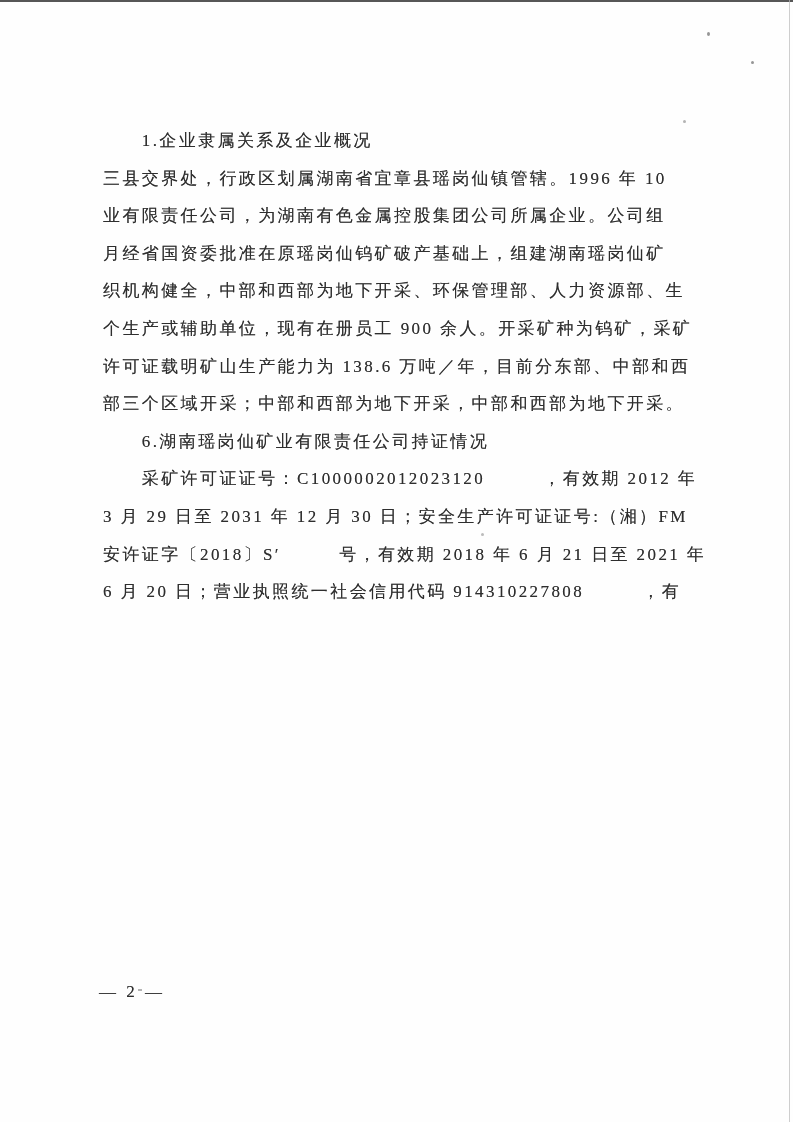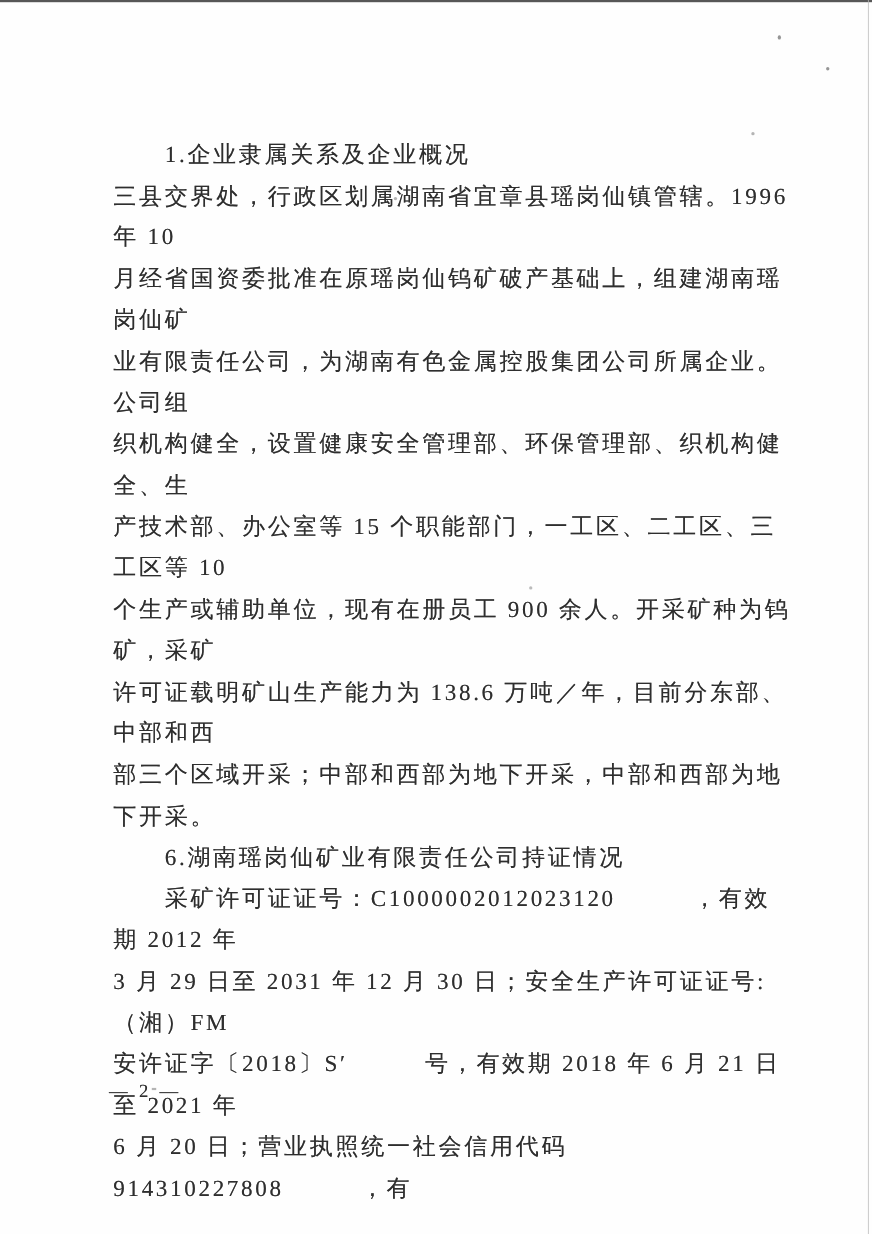--- a/index.html
+++ b/index.html
@@ -47,21 +47,21 @@
   .speck.s5 { left: 481px; top: 533px; width: 3px; height: 3px; opacity: 0.45; }
   .speck.s6 { left: 138px; top: 989px; width: 4px; height: 2px; opacity: 0.5; border-radius: 0; }
 
   .text-body {
     position: absolute;
     left: 103px;
     top: 122px;
     width: 618px;
   }
   .line {
-    font-size: 21px;
+    font-size: 17px;
     line-height: 37.6px;
     letter-spacing: 2.4px;
     white-space: pre-wrap;
     
     text-shadow: 0 0 0.5px rgba(40,40,40,0.55);
   }
   .page-number {
     position: absolute;
     left: 99px;
     top: 982px;
@@ -80,24 +80,23 @@
   <div class="speck s1"></div>
   <div class="speck s2"></div>
   <div class="speck s3"></div>
   <div class="speck s4"></div>
   <div class="speck s5"></div>
   <div class="speck s6"></div>
 
   <div class="text-body">
       <div class="line">　　1.企业隶属关系及企业概况</div>
       <div class="line">三县交界处，行政区划属湖南省宜章县瑶岗仙镇管辖。1996 年 10</div>
+      <div class="line">业有限责任公司，为湖南有色金属控股集团公司所属企业。公司组</div>
       <div class="line">月经省国资委批准在原瑶岗仙钨矿破产基础上，组建湖南瑶岗仙矿</div>
-      <div class="line">业有限责任公司，为湖南有色金属控股集团公司所属企业。公司组</div>
-      <div class="line">织机构健全，设置健康安全管理部、环保管理部、织机构健全、生</div>
-      <div class="line">产技术部、办公室等 15 个职能部门，一工区、二工区、三工区等 10</div>
+      <div class="line">织机构健全，中部和西部为地下开采、环保管理部、人力资源部、生</div>
       <div class="line">个生产或辅助单位，现有在册员工 900 余人。开采矿种为钨矿，采矿</div>
       <div class="line">许可证载明矿山生产能力为 138.6 万吨／年，目前分东部、中部和西</div>
       <div class="line">部三个区域开采；中部和西部为地下开采，中部和西部为地下开采。</div>
       <div class="line">　　6.湖南瑶岗仙矿业有限责任公司持证情况</div>
       <div class="line">　　采矿许可证证号：C1000002012023120　　　，有效期 2012 年</div>
       <div class="line">3 月 29 日至 2031 年 12 月 30 日；安全生产许可证证号:（湘）FM</div>
       <div class="line">安许证字〔2018〕S′　　　号，有效期 2018 年 6 月 21 日至 2021 年</div>
       <div class="line">6 月 20 日；营业执照统一社会信用代码 914310227808　　　，有</div>
     </div>
 

